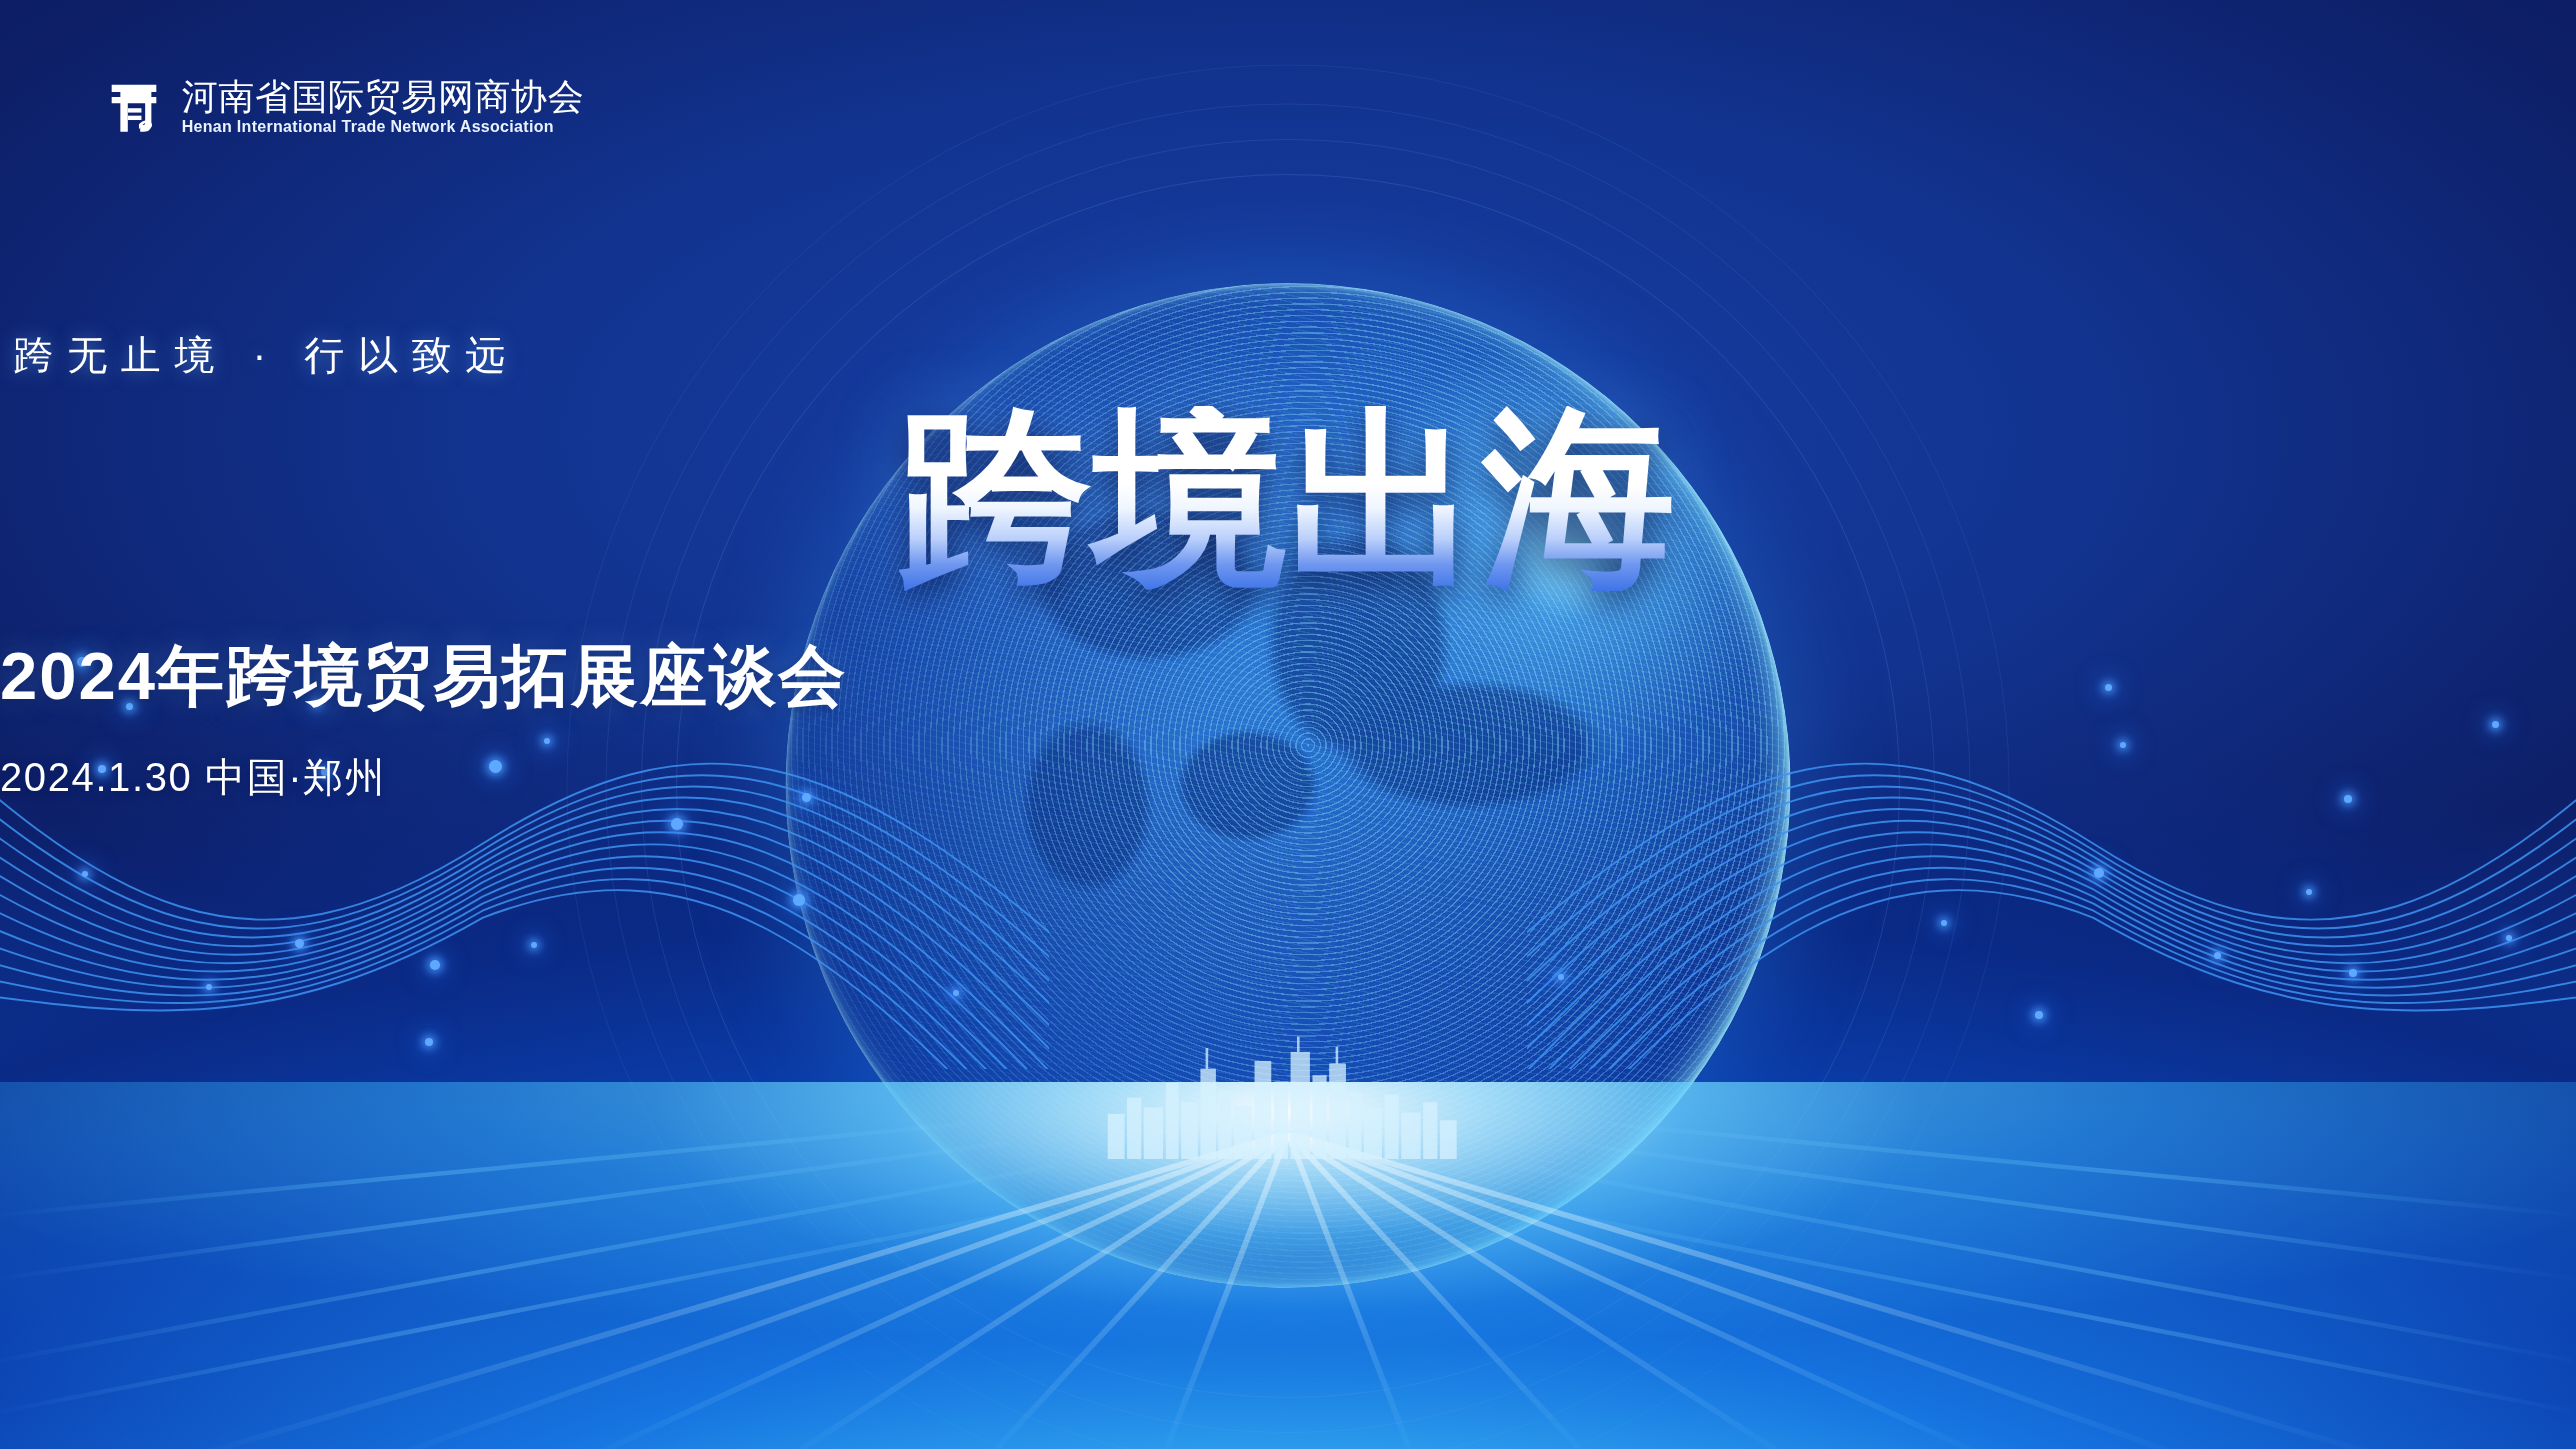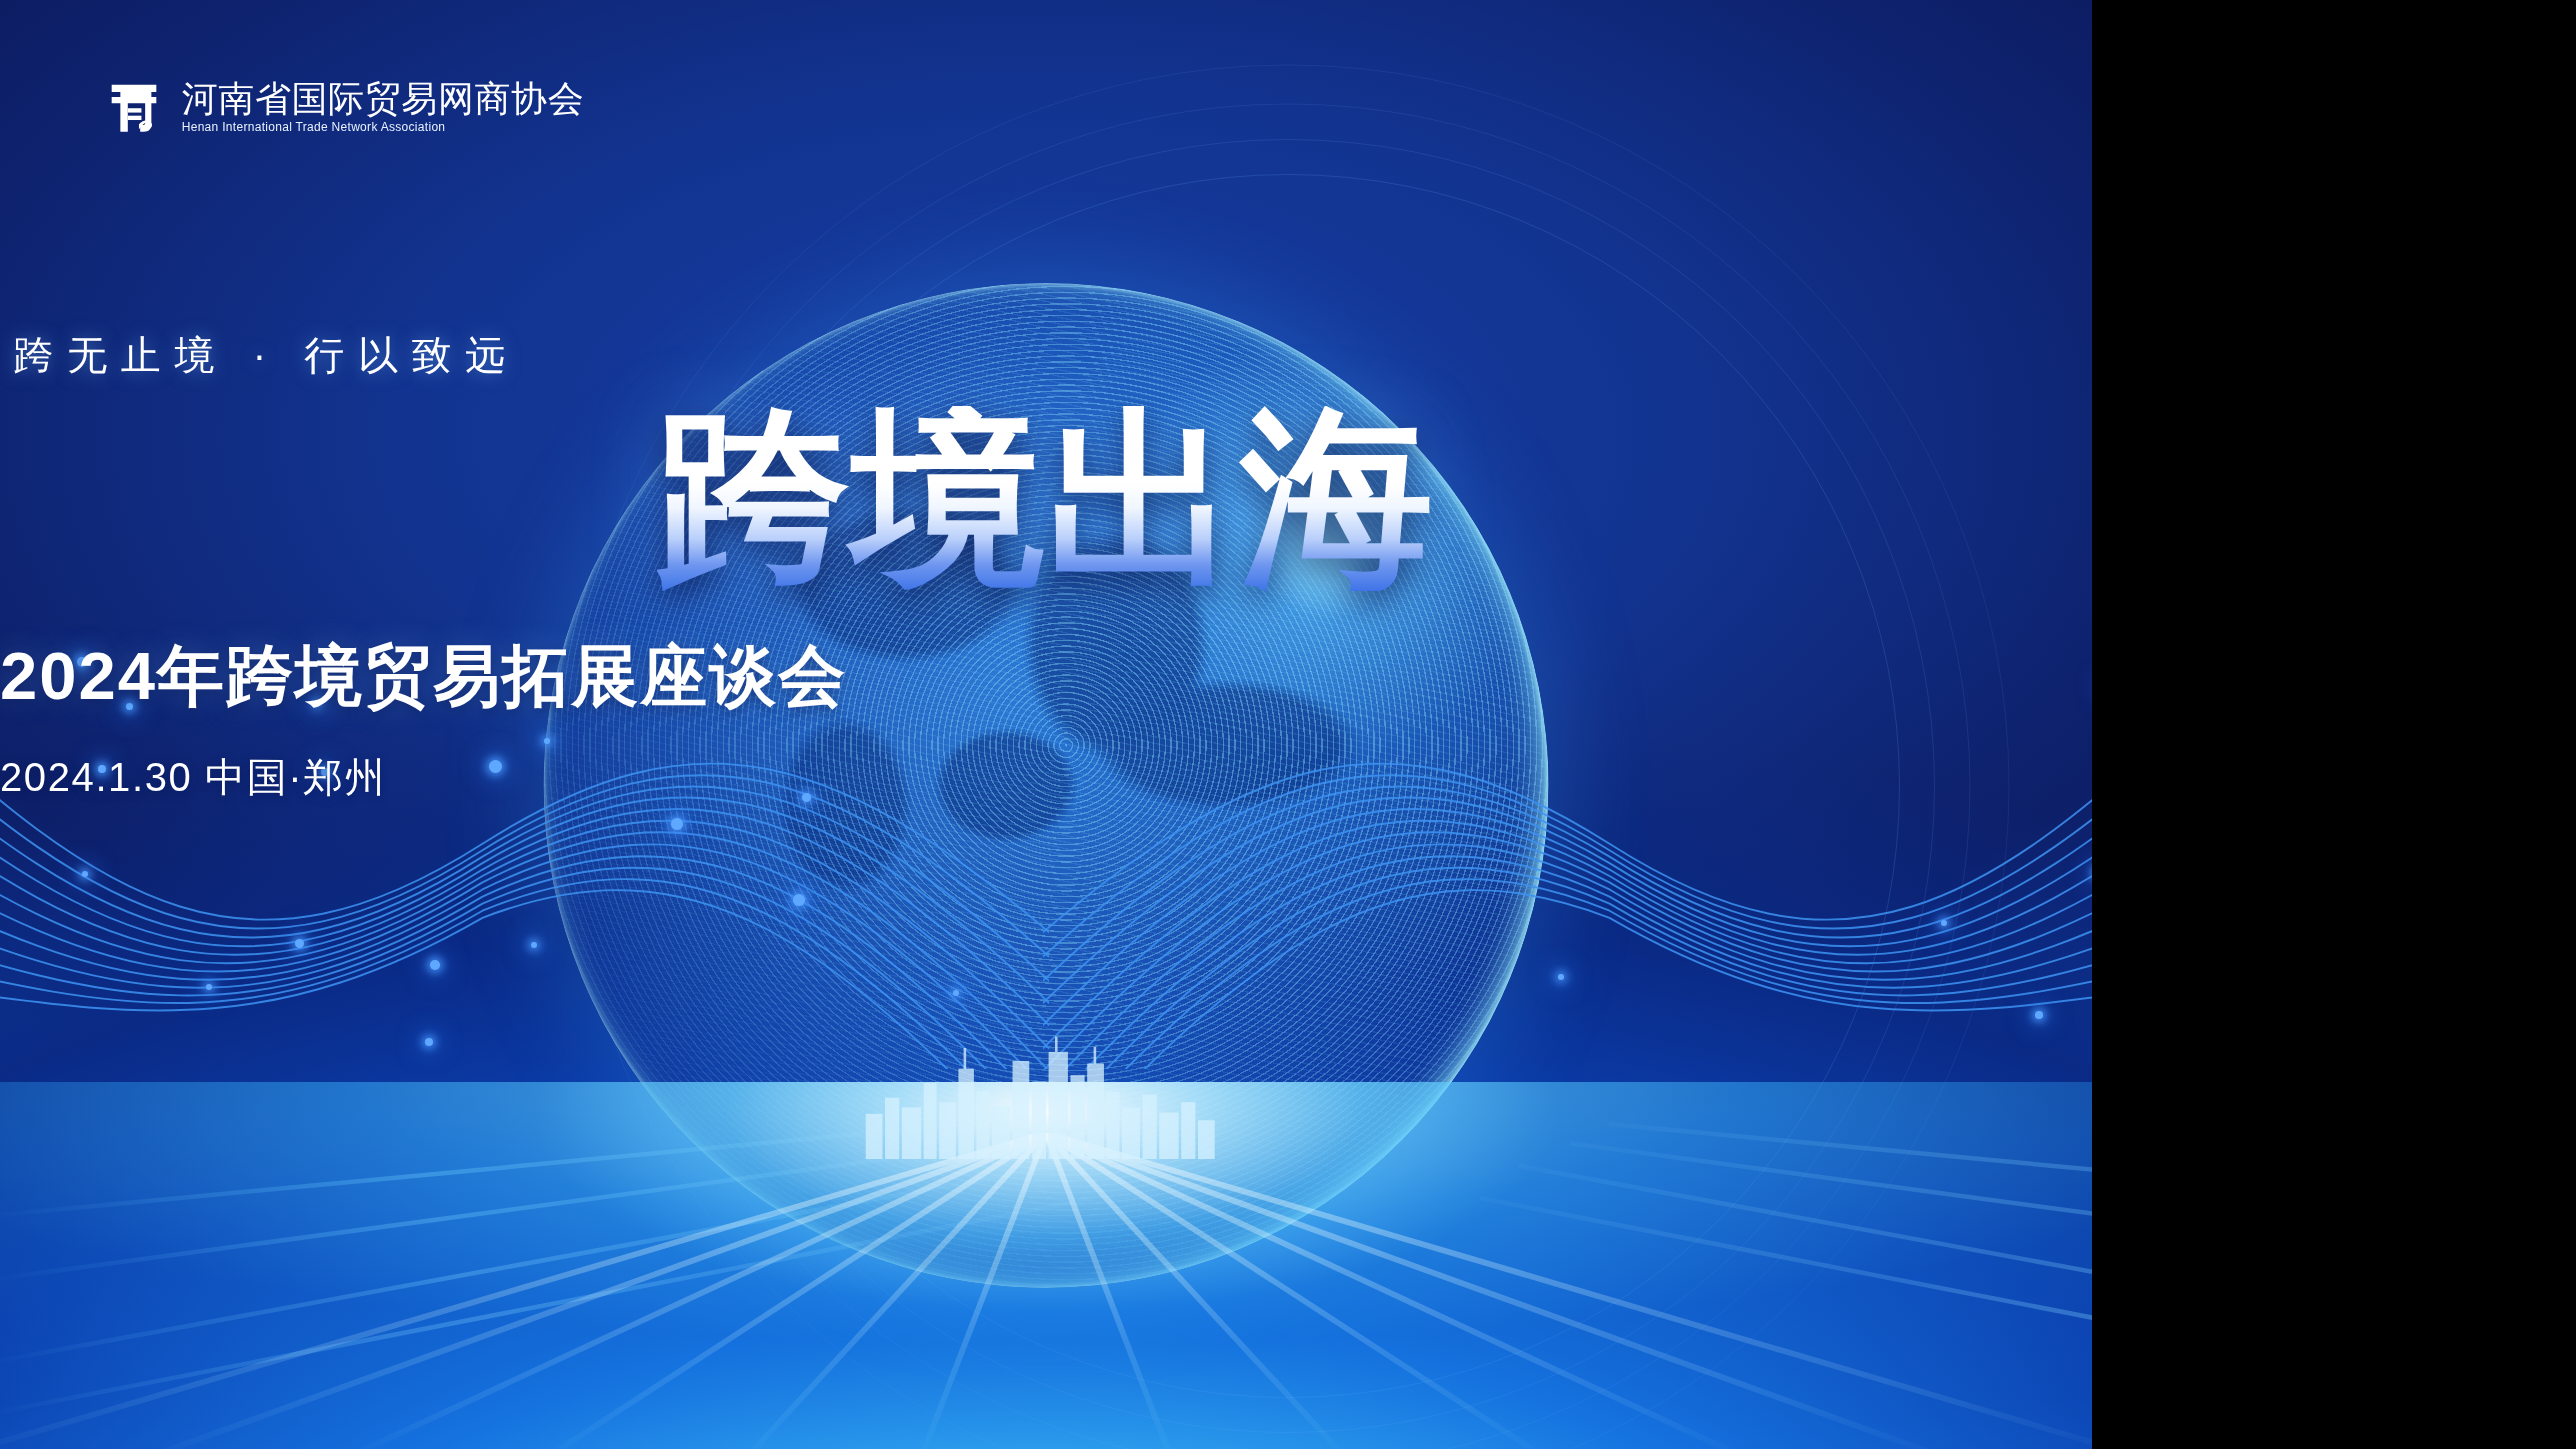--- a/index.html
+++ b/index.html
@@ -1,18 +1,18 @@
 <!DOCTYPE html>
 <html style="font-size:10.3px"><head>
 <meta charset="utf-8">
 <style>
   html,body{margin:0;padding:0;background:#000;}
   *{box-sizing:border-box;}
   #stage{
-    position:relative;width:2092px;height:1449px;overflow:hidden;
+    position:relative;width:2576px;height:1449px;overflow:hidden;
     font-family:"Liberation Sans","DejaVu Sans",sans-serif;
     background:
       radial-gradient(ellipse 130% 90% at 50% 118%, #7fe4ff 0%, #39b6f5 14%, #1573e0 30%, #0b3fae 48%, #0a2a86 62%, transparent 78%),
       radial-gradient(ellipse 90% 70% at 50% 30%, #1740a8 0%, #12338f 35%, #0d1f68 65%, transparent 100%),
       linear-gradient(180deg,#0b1450 0%,#0d1a5e 18%,#10287e 38%,#103294 52%,#0f3ca8 62%,#1059c6 72%,#1b86e8 82%,#49c4fa 90%,#1e7fe0 97%,#1152b8 100%);
   }
 
   
   .layer{position:absolute;inset:0;pointer-events:none;}
 
@@ -76,21 +76,21 @@
 
   
   .dot{position:absolute;border-radius:50%;background:#5fa8ff;
     box-shadow:0 0 9px 3.2px rgba(70,150,255,.85),0 0 22px 9px rgba(40,110,230,.35);}
 
   
   #logo{position:absolute;left:103px;top:76px;display:flex;align-items:center;gap:16.7px;}
   #logo .mark{width:62px;height:62px;flex:0 0 62px;}
   #logo .txt{display:flex;flex-direction:column;gap:4.5px;}
   #logo .cn{font-size:36px;color:#fff;letter-spacing:0.6px;line-height:1;white-space:nowrap;font-weight:400;}
-  #logo .en{font-size:12px;color:#e9f2ff;letter-spacing:0.3px;line-height:1;white-space:nowrap;}
+  #logo .en{font-size:16px;color:#e9f2ff;letter-spacing:0.3px;line-height:1;white-space:nowrap;font-weight:bold;}
 
   
   #copy{position:absolute;left:0;right:0;top:335px;text-align:left;}
 
   #tagline{
     font-size:40px;color:#ffffff;letter-spacing:.34em;text-indent:.34em;
     font-weight:500;line-height:1;margin-bottom:31px;
     text-shadow:0 0 16.7px rgba(120,190,255,.55);
   }
 

